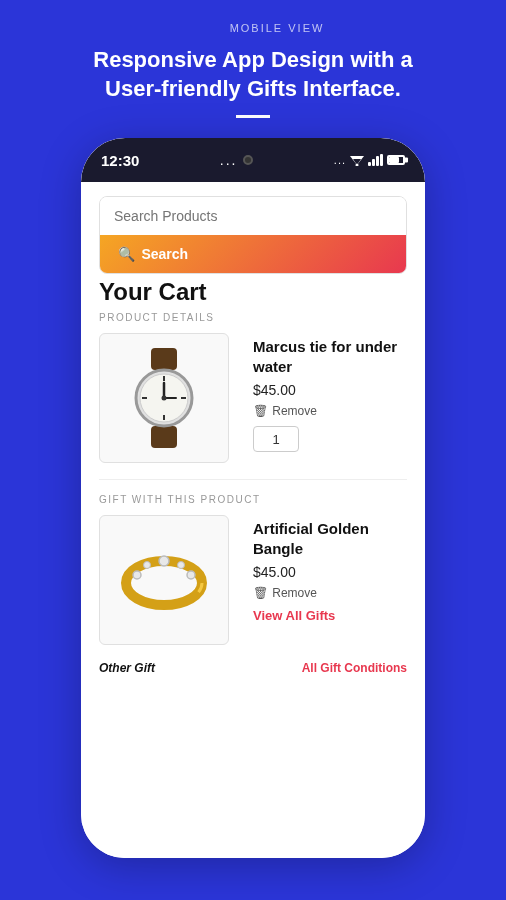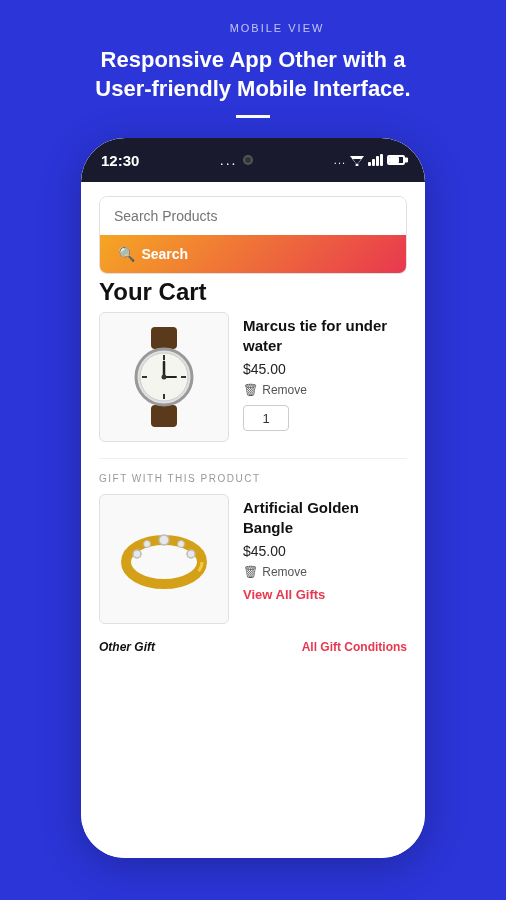--- a/index.html
+++ b/index.html
@@ -181,21 +181,21 @@
       font-size: 10px;
       color: #999;
       letter-spacing: 1.5px;
       text-transform: uppercase;
       margin-bottom: 10px;
     }
 
     
     .product-row {
       display: flex;
-      gap: 14px;
+      gap: 24px;
       margin-bottom: 16px;
     }
     .product-image-box {
       width: 130px;
       height: 130px;
       border: 1.5px solid #e0e0e0;
       border-radius: 6px;
       overflow: hidden;
       flex-shrink: 0;
       display: flex;
@@ -286,21 +286,21 @@
       font-weight: 600;
       color: #111;
       line-height: 1.4;
       padding-top: 4px;
     }
   </style>
 </head>
 <body>
 
 <span class="header-label">MOBILE VIEW</span>
-<h1 class="header-title">Responsive App Other with a User-friendly Mobile Interface.</h1>
+<h1 class="header-title">Responsive App Design with a User-friendly Gifts Interface.</h1>
 <div class="header-divider"></div>
 
 <div class="phone">
 
   <div class="status-bar">
     <span class="status-time">12:30</span>
     <div class="notch-area">
       <span class="notch-dots">...</span>
       <div class="notch-camera"></div>
     </div>
@@ -331,20 +331,21 @@
     <div class="search-bar">
       <input class="search-input" type="text" placeholder="Search Products" style="">
       <button class="search-button">
         <span class="search-button-icon">🔍</span>
         <span>Search</span>
       </button>
     </div>
 
     <h2 class="cart-title">Your Cart</h2>
 
+    <div class="section-label">PRODUCT DETAILS</div>
     <div class="product-row">
       <div class="product-image-box">
 
         <svg class="watch-svg" viewBox="0 0 110 110" xmlns="http://www.w3.org/2000/svg">
 
           <rect x="42" y="5" width="26" height="22" rx="4" fill="#5a3a1a"></rect>
 
           <rect x="42" y="83" width="26" height="22" rx="4" fill="#5a3a1a"></rect>
 
           <circle cx="55" cy="55" r="28" fill="#e0e0e0" stroke="#999" stroke-width="3"></circle>

